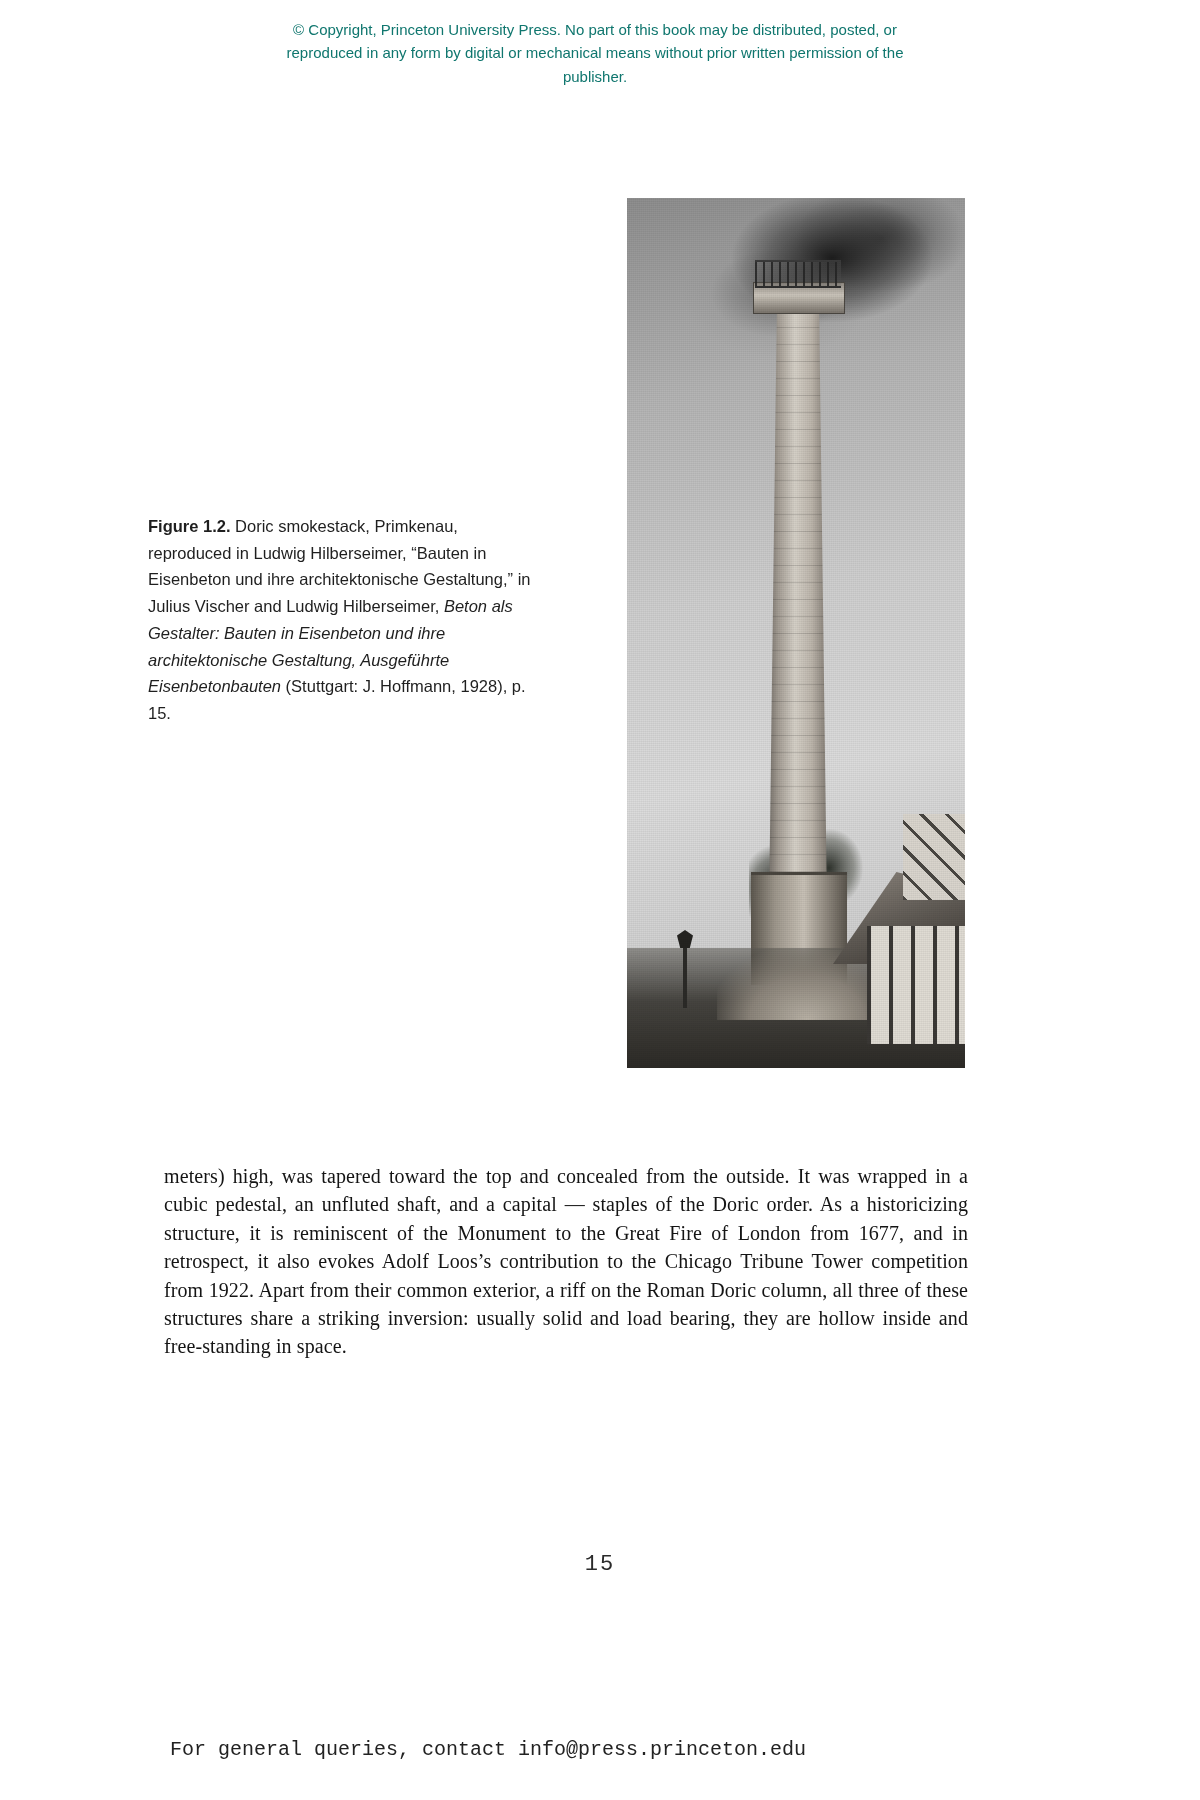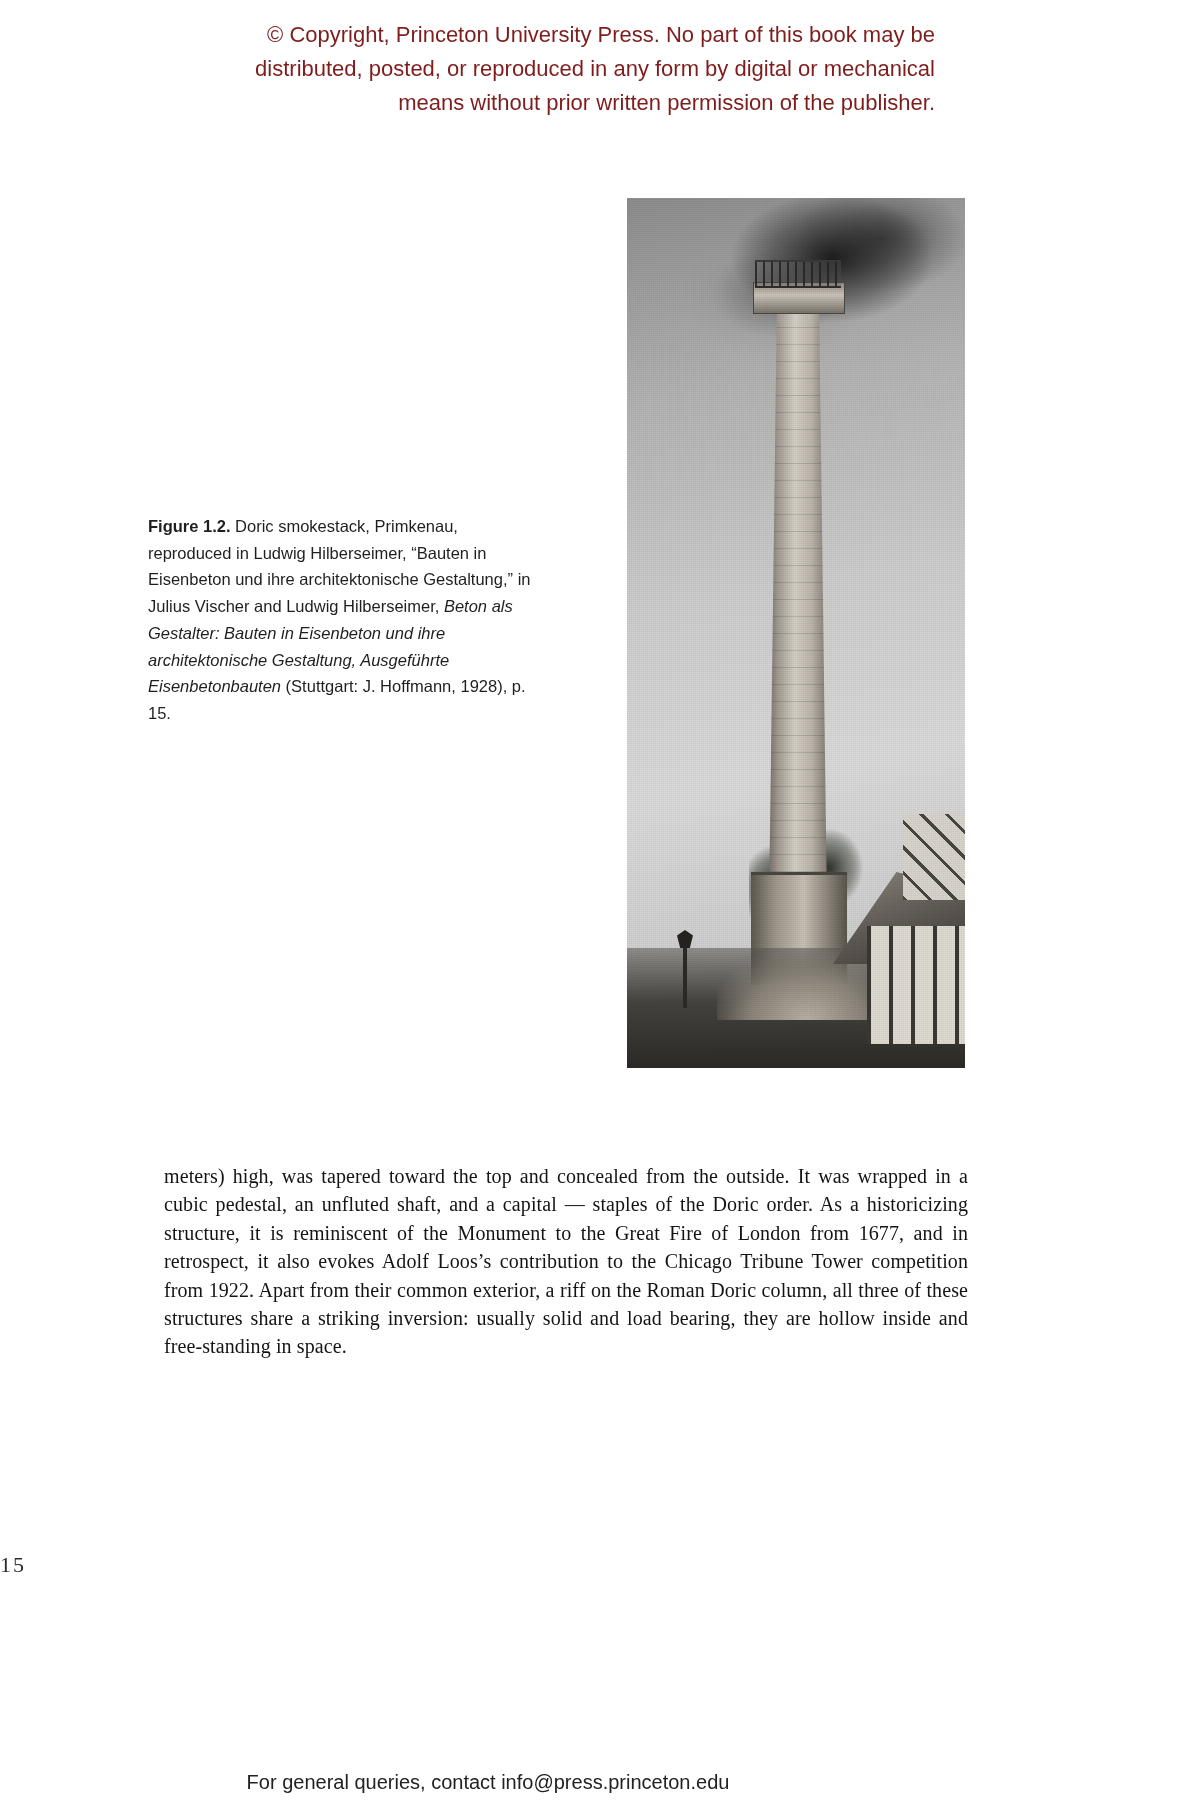--- a/index.html
+++ b/index.html
@@ -16,24 +16,24 @@
     overflow: hidden;
   }
 
   
   .copyright {
     position: absolute;
     left: 255px;
     top: 18px;
     width: 680px;
     font-family: "Liberation Sans", sans-serif;
-    font-size: 22px;
+    font-size: 15px;
     line-height: 1.55;
-    color: #7f1d1d;
-    text-align: right;
+    color: #0f766e;
+    text-align: center;
   }
 
   
   .figure-image {
     position: absolute;
     left: 627px;
     top: 198px;
     width: 338px;
     height: 870px;
     background: #111;
@@ -218,37 +218,37 @@
     color: #141414;
     letter-spacing: 0.1px;
   }
 
   
   .folio {
     position: absolute;
     left: 0;
     top: 1552px;
     width: 1200px;
-    font-family: Liberation Serif, serif;
+    text-align: center;
+    font-family: Liberation Mono, monospace;
     font-size: 22px;
     letter-spacing: 2px;
     color: #2b2b2b;
   }
 
   
   .footer {
     position: absolute;
     left: 0;
     top: 1738px;
     width: 976px;
     text-align: center;
-    font-family: Liberation Sans, sans-serif;
+    font-family: Liberation Mono, monospace;
     font-size: 20px;
     color: #222;
-    margin-top: 33px;
   }
 </style>
 </head>
 <body>
 
 <div class="copyright">© Copyright, Princeton University Press. No part of this book may be distributed, posted, or reproduced in any form by digital or mechanical means without prior written permission of the publisher.</div>
 
 <div class="figure-image">
   <div class="fig-sky"></div>
   <div class="fig-trees"></div>

